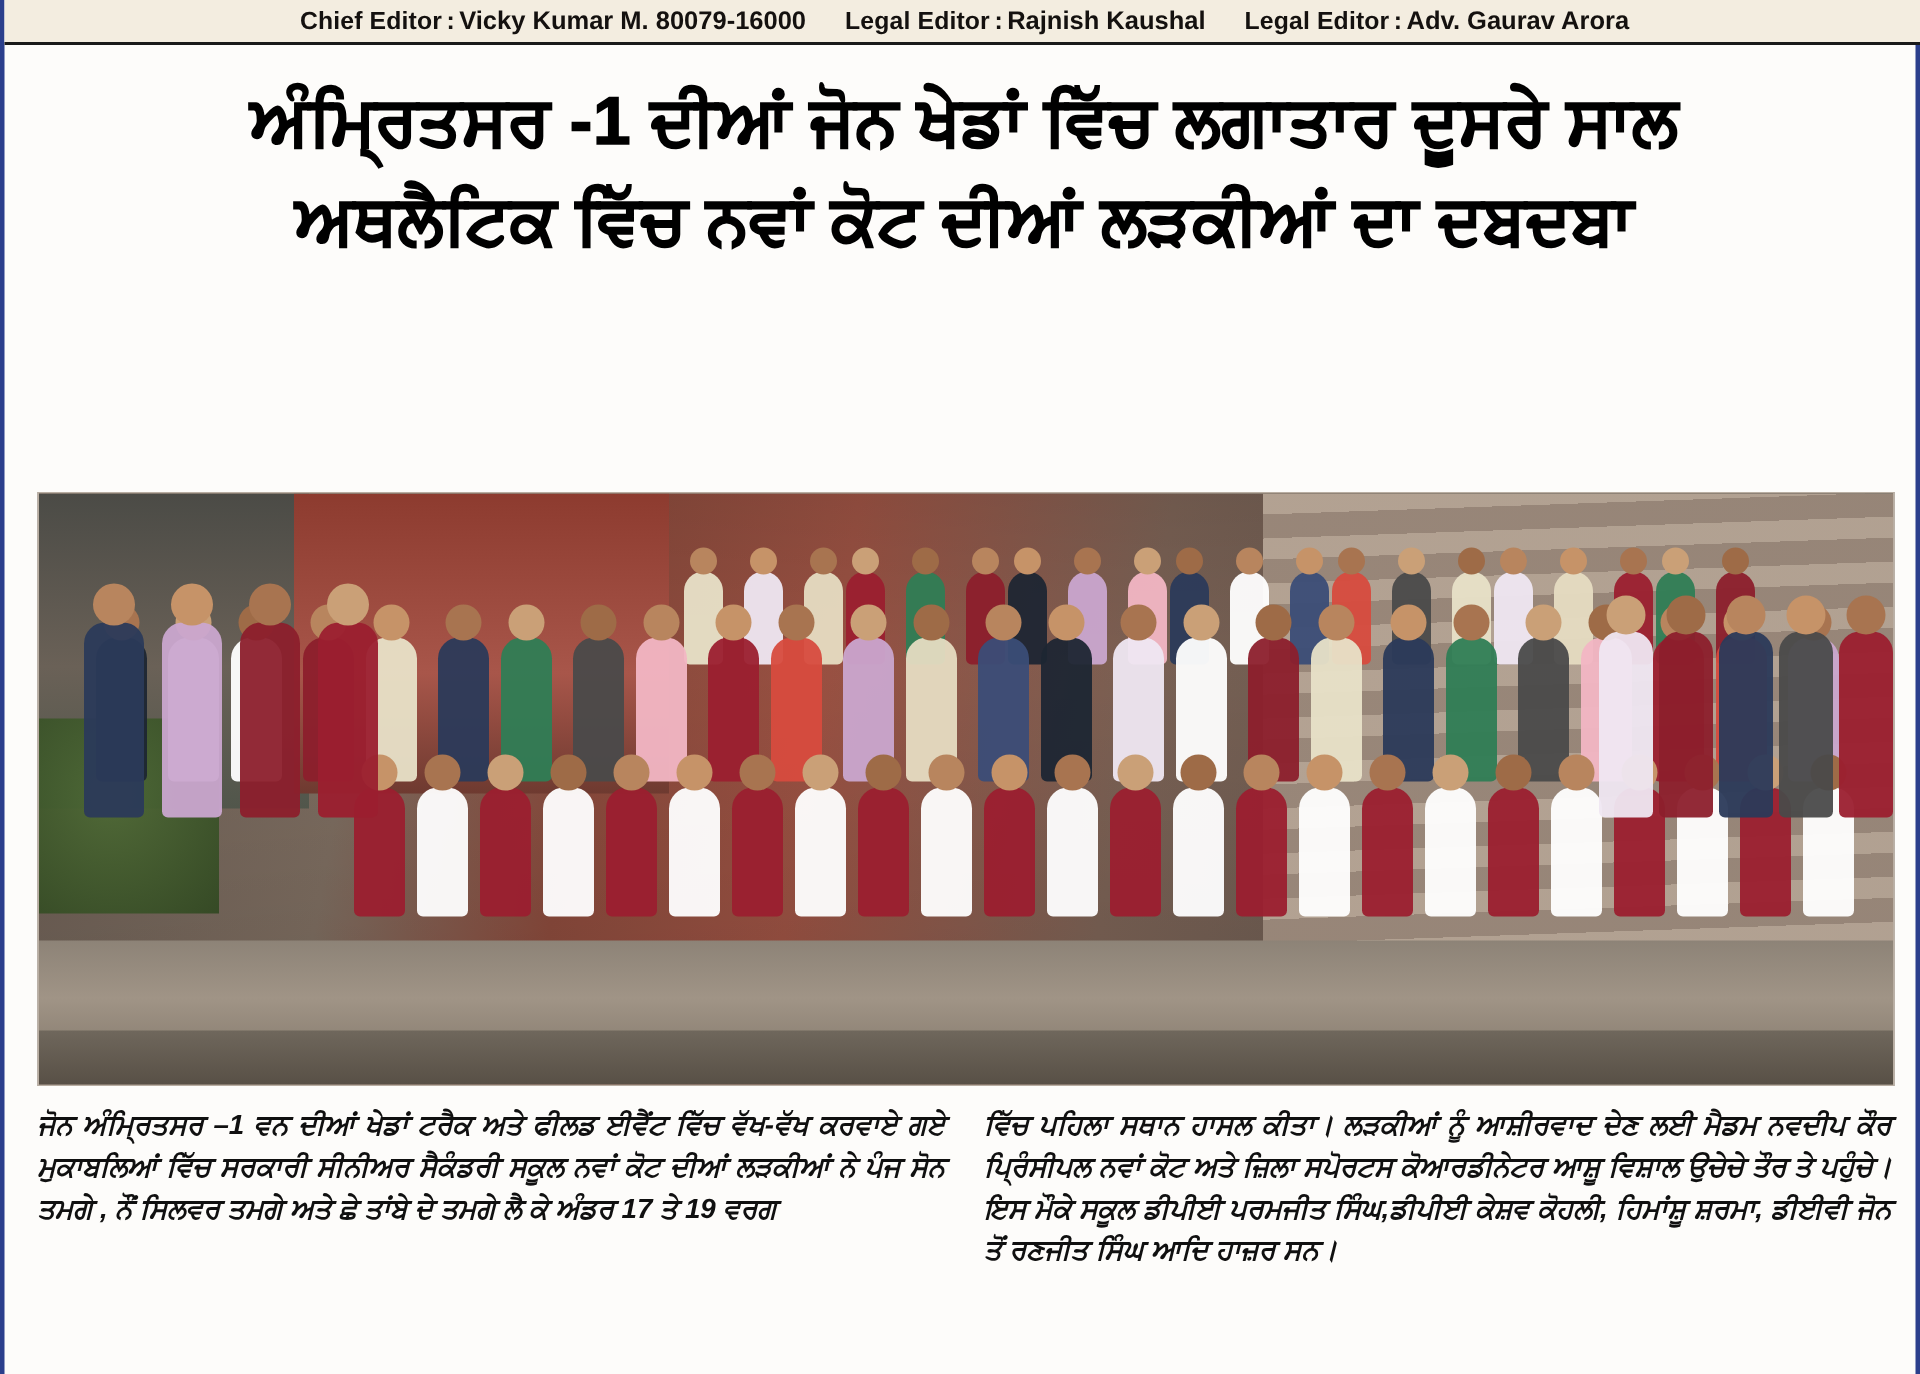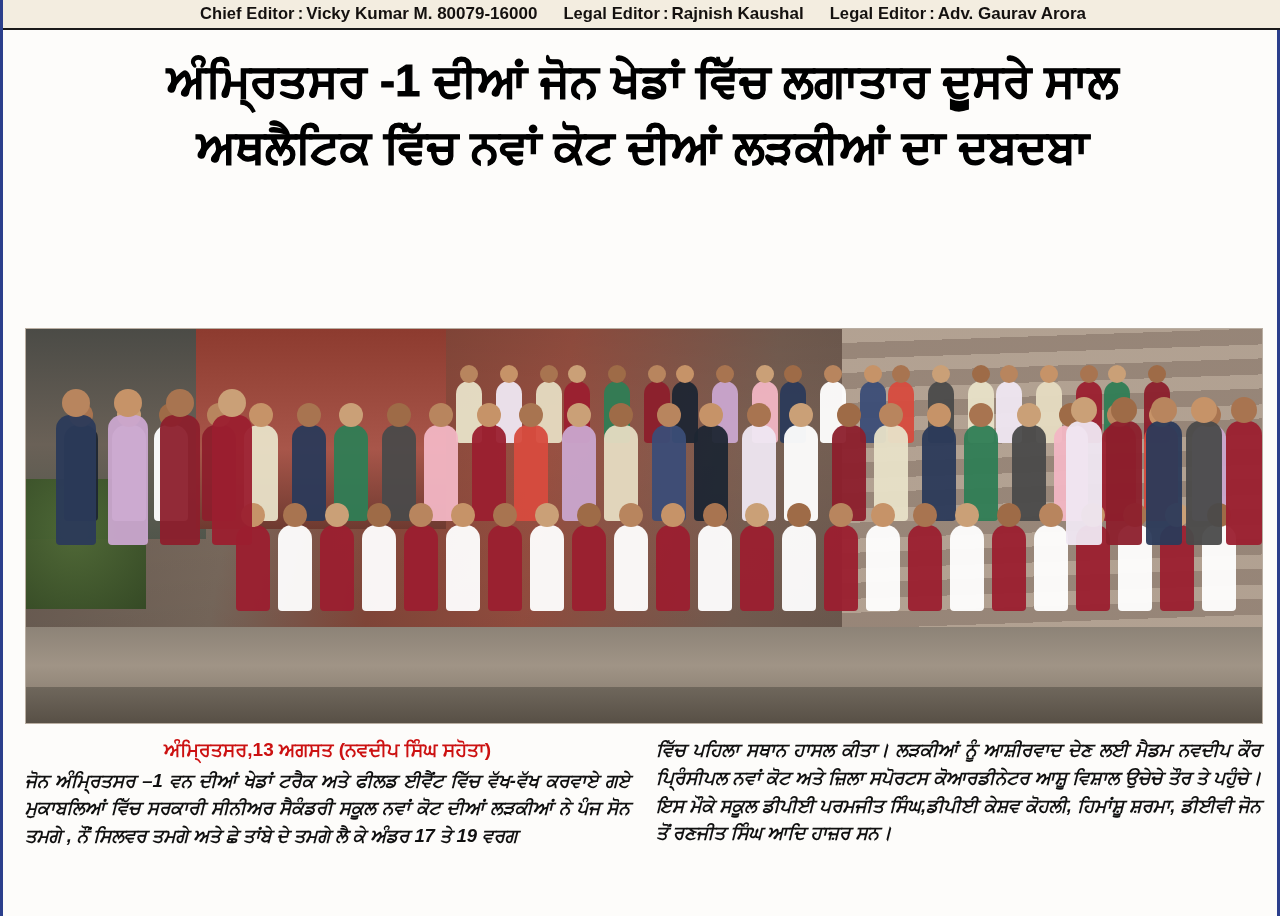--- a/index.html
+++ b/index.html
@@ -366,21 +366,20 @@
           <div class="person" style="left: 1160px; top: 92px; width: 36px; height: 124px; background: rgb(74, 74, 74); opacity: 0.95;"></div>
           <div class="p-head" style="left: 1165px; top: 68px; width: 26px; height: 26px; background: rgb(198, 147, 104);"></div>
           <div class="person" style="left: 1200px; top: 92px; width: 36px; height: 124px; background: rgb(155, 31, 47); opacity: 0.95;"></div>
           <div class="p-head" style="left: 1205px; top: 68px; width: 26px; height: 26px; background: rgb(168, 116, 80);"></div>
         </div>
     </div>
   </div>
 
   <div class="article">
     <div class="col">
-      <div class="dateline">ਅੰਮ੍ਰਿਤਸਰ,13 ਅਗਸਤ  (ਨਵਦੀਪ ਸਿੰਘ ਸਹੋਤਾ)</div>
       <div class="body-text first">ਜੋਨ ਅੰਮ੍ਰਿਤਸਰ –1 ਵਨ ਦੀਆਂ ਖੇਡਾਂ ਟਰੈਕ ਅਤੇ ਫੀਲਡ ਈਵੈਂਟ ਵਿੱਚ ਵੱਖ-ਵੱਖ ਕਰਵਾਏ ਗਏ ਮੁਕਾਬਲਿਆਂ ਵਿੱਚ ਸਰਕਾਰੀ ਸੀਨੀਅਰ ਸੈਕੰਡਰੀ ਸਕੂਲ ਨਵਾਂ ਕੋਟ ਦੀਆਂ ਲੜਕੀਆਂ ਨੇ ਪੰਜ ਸੋਨ ਤਮਗੇ , ਨੌਂ ਸਿਲਵਰ ਤਮਗੇ ਅਤੇ ਛੇ ਤਾਂਬੇ ਦੇ ਤਮਗੇ ਲੈ ਕੇ ਅੰਡਰ 17 ਤੇ 19 ਵਰਗ</div>
     </div>
     <div class="col">
       <div class="body-text">ਵਿੱਚ  ਪਹਿਲਾ ਸਥਾਨ ਹਾਸਲ ਕੀਤਾ। ਲੜਕੀਆਂ ਨੂੰ ਆਸ਼ੀਰਵਾਦ ਦੇਣ ਲਈ ਮੈਡਮ ਨਵਦੀਪ ਕੌਰ ਪ੍ਰਿੰਸੀਪਲ ਨਵਾਂ ਕੋਟ ਅਤੇ ਜ਼ਿਲਾ ਸਪੋਰਟਸ ਕੋਆਰਡੀਨੇਟਰ ਆਸ਼ੂ ਵਿਸ਼ਾਲ ਉਚੇਚੇ ਤੌਰ ਤੇ ਪਹੁੰਚੇ। ਇਸ ਮੌਕੇ ਸਕੂਲ ਡੀਪੀਈ ਪਰਮਜੀਤ ਸਿੰਘ,ਡੀਪੀਈ ਕੇਸ਼ਵ ਕੋਹਲੀ, ਹਿਮਾਂਸ਼ੂ ਸ਼ਰਮਾ, ਡੀਈਵੀ ਜੋਨ ਤੋਂ ਰਣਜੀਤ ਸਿੰਘ ਆਦਿ ਹਾਜ਼ਰ ਸਨ।</div>
     </div>
   </div>
 
 </div>
 
 </body></html>

